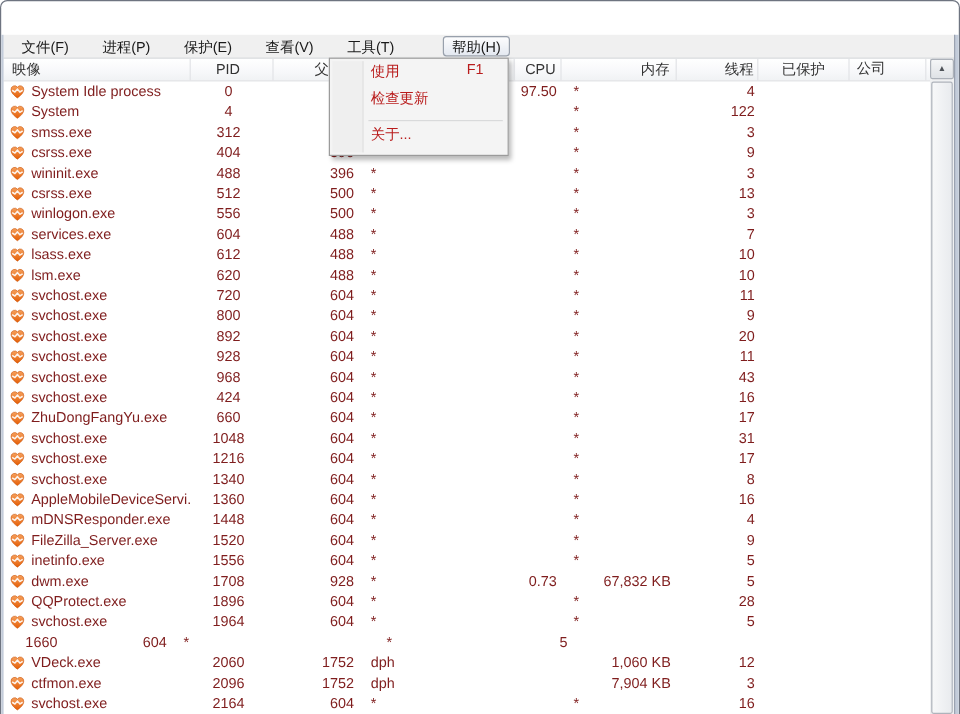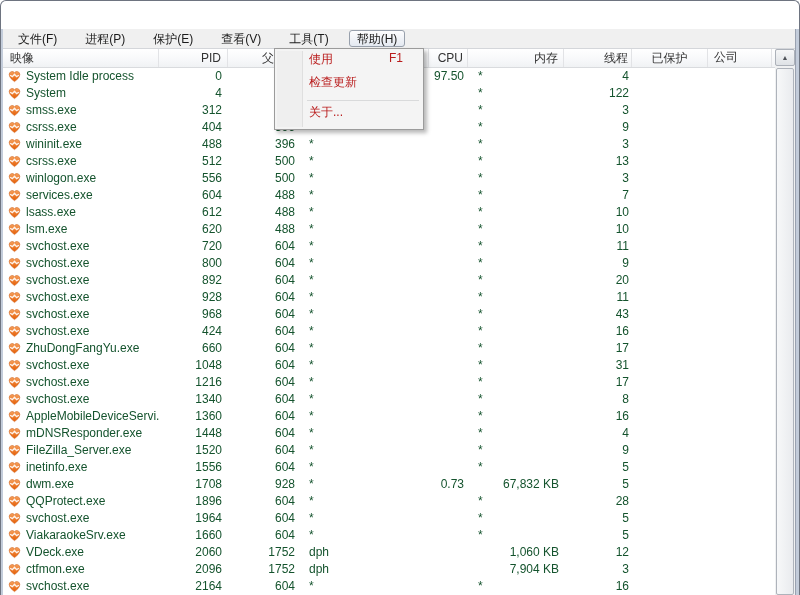--- a/index.html
+++ b/index.html
@@ -22,43 +22,43 @@
   .wbtn.min,.wbtn.max{width:26px;background:linear-gradient(#FCFCFD,#E8EBEF 50%,#D5DAE0);}
   .wbtn.close{width:45px;background:linear-gradient(#F2A38F,#DE6A47 45%,#C63E1E);}
   .glyph-min{width:9px;height:3px;background:#fff;box-shadow:0 0 0 1px rgba(90,95,105,.55);}
   .glyph-max{width:9px;height:7px;border:2px solid #fff;box-shadow:0 0 0 1px rgba(90,95,105,.55);}
   .glyph-x{color:#fff;font-size:14px;font-weight:bold;line-height:17px;text-shadow:0 1px 1px rgba(0,0,0,.45);}
 
   
   .menubar{position:absolute;top:28px;left:2px;right:4px;height:20px;background:#F0F0F0;
            border-bottom:1px solid #D4D6DA;display:flex;align-items:center;padding-left:7px;font-size:12px;color:#1A1A1A;gap:12px;}
   .menu-item{padding:1px 7px;height:17px;line-height:15px;border:1px solid transparent;border-radius:3px;}
-  .menu-item.active{border-color:#98A0AC;background:linear-gradient(#FDFDFE,#E4E9F1);}
+  .menu-item.active{border-color:#98A0AC;background:linear-gradient(#FDFDFE,#E4E9F1);margin-left:20px;}
 
   
   .thead{position:absolute;top:48px;left:2px;right:24px;height:19px;display:flex;
          background:linear-gradient(#FFFFFF,#F7F8FA 60%,#F0F2F4);
          border-bottom:1px solid #D9DBDE;font-size:12px;color:#333;}
   .th{height:100%;line-height:18px;border-right:1px solid #E2E3E6;white-space:nowrap;overflow:hidden;}
 
   
   .c-name{width:156px;padding-left:7px;}
-  .c-pid{width:69px;text-align:right;padding-right:6px;}
+  .c-pid{width:69px;text-align:center;padding-right:6px;}
   .c-ppid{width:73px;text-align:right;padding-right:6px;}
   .c-user{width:128px;padding-left:8px;}
   .c-cpu{width:39px;text-align:right;padding-right:4px;}
   .c-mem{width:96px;text-align:right;padding-right:5px;}
   .c-threads{width:68px;text-align:right;padding-right:3px;}
   .c-prot{width:76px;text-align:center;}
   .c-company{width:64px;padding-left:6px;text-align:left;font-family:Liberation Mono, monospace;}
   .c-fill{flex:1;border-right:none;}
 
   
   .tbody{position:absolute;top:67px;left:2px;right:24px;bottom:0;overflow:hidden;background:#fff;}
-  .tr{display:flex;height:17px;line-height:17px;font-size:12px;color:#14532d;}
+  .tr{display:flex;height:17px;line-height:17px;font-size:12px;color:#7f1d1d;}
   .td{white-space:nowrap;overflow:hidden;}
   .name-cell{display:flex;align-items:center;padding-left:5px;}
   .picon{width:13px;height:13px;flex:0 0 13px;margin-right:5px;}
   .td.c-mem.star{text-align:left;padding-left:10px;}
 
   
   .scrollbar{position:absolute;top:48px;right:4px;width:20px;bottom:0;background:#F0F1F2;}
   .sb-btn{height:17px;border:1px solid #ACB1B9;border-radius:2px;
           background:linear-gradient(#F5F6F7,#DFE2E6);display:flex;align-items:center;justify-content:center;
           font-size:7px;color:#4E5258;}
@@ -574,26 +574,20 @@
         <div class="td c-ppid">604</div>
         <div class="td c-user">*</div>
         <div class="td c-cpu"></div>
         <div class="td c-mem star">*</div>
         <div class="td c-threads">5</div>
         <div class="td c-prot"></div>
         <div class="td c-company"></div>
       </div>
 
       <div class="tr">
-        <div class="td c-name name-cell">
-          <svg class="picon">
-            <use href="#heart"></use>
-          </svg>
-          <span class="pname">ViakaraokeSrv.exe</span>
-        </div>
         <div class="td c-pid">1660</div>
         <div class="td c-ppid">604</div>
         <div class="td c-user">*</div>
         <div class="td c-cpu"></div>
         <div class="td c-mem star">*</div>
         <div class="td c-threads">5</div>
         <div class="td c-prot"></div>
         <div class="td c-company"></div>
       </div>
 

